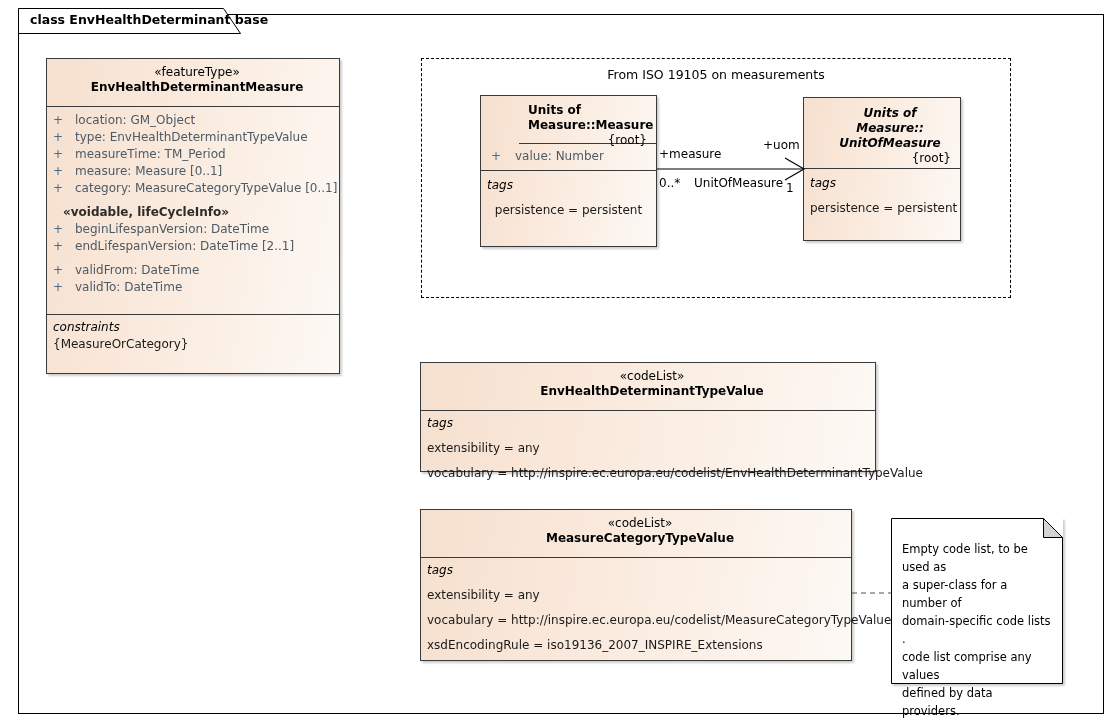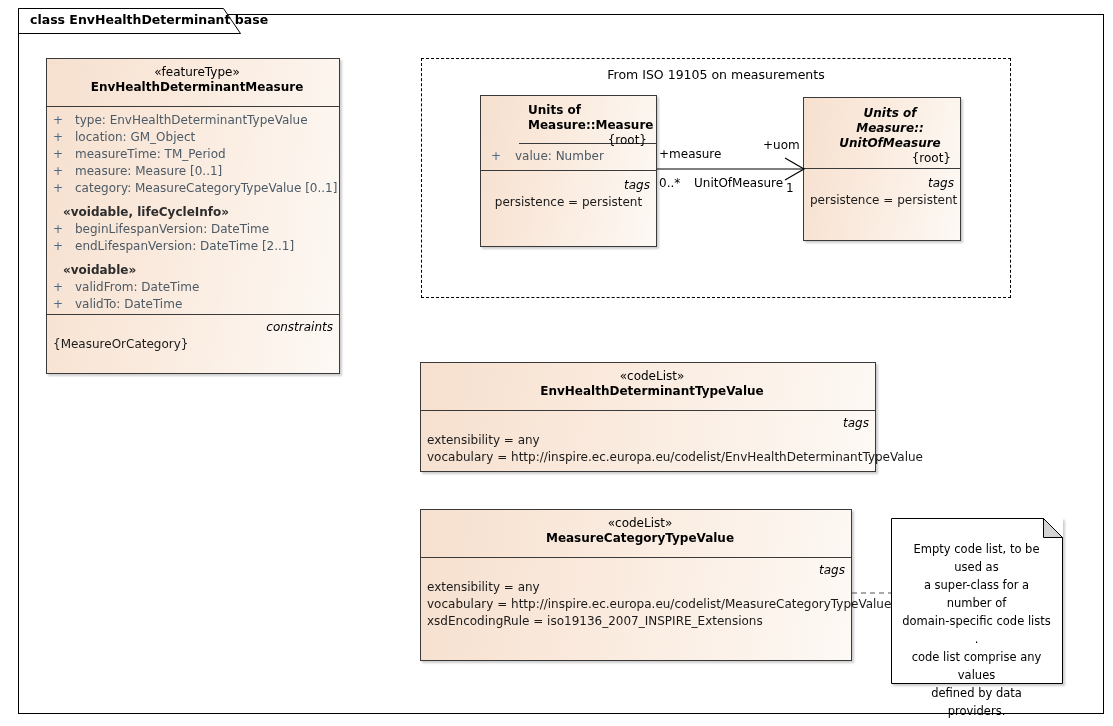--- a/index.html
+++ b/index.html
@@ -42,30 +42,30 @@
   }
   .uml .stereo{font-size:12px;color:#000;}
   .uml .cname{font-size:12px;font-weight:bold;color:#000;}
   .uml .cname.italic{font-style:italic;margin-left:16px;}
   .uml .sect{
     box-sizing:border-box;padding:5px 6px 6px 6px;
     border-bottom:1px solid #3a3a3a;line-height:17px;
   }
   .uml .sect.last{border-bottom:none;}
   .uml .sectlabel{
-    text-align:right;font-style:italic;font-size:12px;color:#000;
+    text-align:left;font-style:italic;font-size:12px;color:#000;
     line-height:17px;
   }
   .attr{
     display:block;font-size:12px;color:#4c5a66;line-height:17px;
     white-space:nowrap;
   }
   .attr .vis{display:inline-block;width:22px;color:#4c6a86;}
   .attr.stereoline{padding-left:10px;font-weight:bold;color:#2c2c2c;}
-  .tagline{font-size:12px;color:#1a1a1a;line-height:17px;white-space:nowrap;}
+  .tagline{font-size:12px;color:#1a1a1a;line-height:17px;white-space:nowrap;margin-top:8px;}
   .constraintline{font-size:12px;color:#1a1a1a;line-height:17px;}
   .rootlbl{text-align:right;font-size:12px;color:#000;line-height:15px;}
 
   
   .boundary{
     position:absolute;box-sizing:border-box;
     border:1px dashed #000;background:transparent;
   }
   .boundary .btitle{
     position:absolute;left:0;right:0;top:8px;text-align:center;
@@ -105,24 +105,24 @@
 
   <div class="uml" style="left:46px;top:58px;width:294px;height:316px;">
 
     <div class="hdr" style="height:48px;">
       <div class="stereo">«featureType»</div>
       <div class="cname">EnvHealthDeterminantMeasure</div>
     </div>
 
     <div class="sect" style="height:208px;">
       <div class="attr">
+        <span class="vis">+</span><span>location: GM_Object</span>
+      </div>
+      <div class="attr">
         <span class="vis">+</span><span>type: EnvHealthDeterminantTypeValue</span>
-      </div>
-      <div class="attr">
-        <span class="vis">+</span><span>location: GM_Object</span>
       </div>
       <div class="attr">
         <span class="vis">+</span><span>measureTime: TM_Period</span>
       </div>
       <div class="attr">
         <span class="vis">+</span><span>measure: Measure [0..1]</span>
       </div>
       <div class="attr">
         <span class="vis">+</span><span>category: MeasureCategoryTypeValue [0..1]</span>
       </div>
@@ -130,21 +130,20 @@
       <div style="height:7px;"></div>
       <div class="attr stereoline">«voidable, lifeCycleInfo»</div>
       <div class="attr">
         <span class="vis">+</span><span>beginLifespanVersion: DateTime</span>
       </div>
       <div class="attr">
         <span class="vis">+</span><span>endLifespanVersion: DateTime [2..1]</span>
       </div>
 
       <div style="height:7px;"></div>
-      <div class="attr stereoline">«voidable»</div>
       <div class="attr">
         <span class="vis">+</span><span>validFrom: DateTime</span>
       </div>
       <div class="attr">
         <span class="vis">+</span><span>validTo: DateTime</span>
       </div>
     </div>
 
     <div class="sect last" style="height:60px;padding-top:4px;">
       <div class="sectlabel">constraints</div>
@@ -219,21 +218,21 @@
       <div class="tagline">extensibility = any</div>
       <div class="tagline">vocabulary = http://inspire.ec.europa.eu/codelist/MeasureCategoryTypeValue</div>
       <div class="tagline">xsdEncodingRule = iso19136_2007_INSPIRE_Extensions</div>
     </div>
   </div>
 
   <svg class="overlay">
     <line x1="852" y1="593" x2="891" y2="593" stroke="#555555" stroke-width="1.2" stroke-dasharray="5,4"></line>
   </svg>
 
-  <div class="note" style="left:891px;top:518px;width:172px;height:166px;text-align:center;">
+  <div class="note" style="left:891px;top:518px;width:172px;height:166px;">
     <svg width="172" height="166" style="position:absolute;left:0;top:0;">
       <path d="M0.5,0.5 L152.5,0.5 L171.5,19.5 L171.5,165.5 L0.5,165.5 Z" fill="#ffffff" stroke="#000000" stroke-width="1"></path>
       <path d="M152.5,0.5 L171.5,19.5 L152.5,19.5 Z" fill="#d4d4d4" stroke="#000000" stroke-width="1"></path>
     </svg>
     <div class="ntext">
       <div>Empty code list, to be used as</div>
       <div>a super-class for a number of</div>
       <div>domain-specific code lists .</div>
       <div>code list comprise any values</div>
       <div>defined by data providers.</div>

